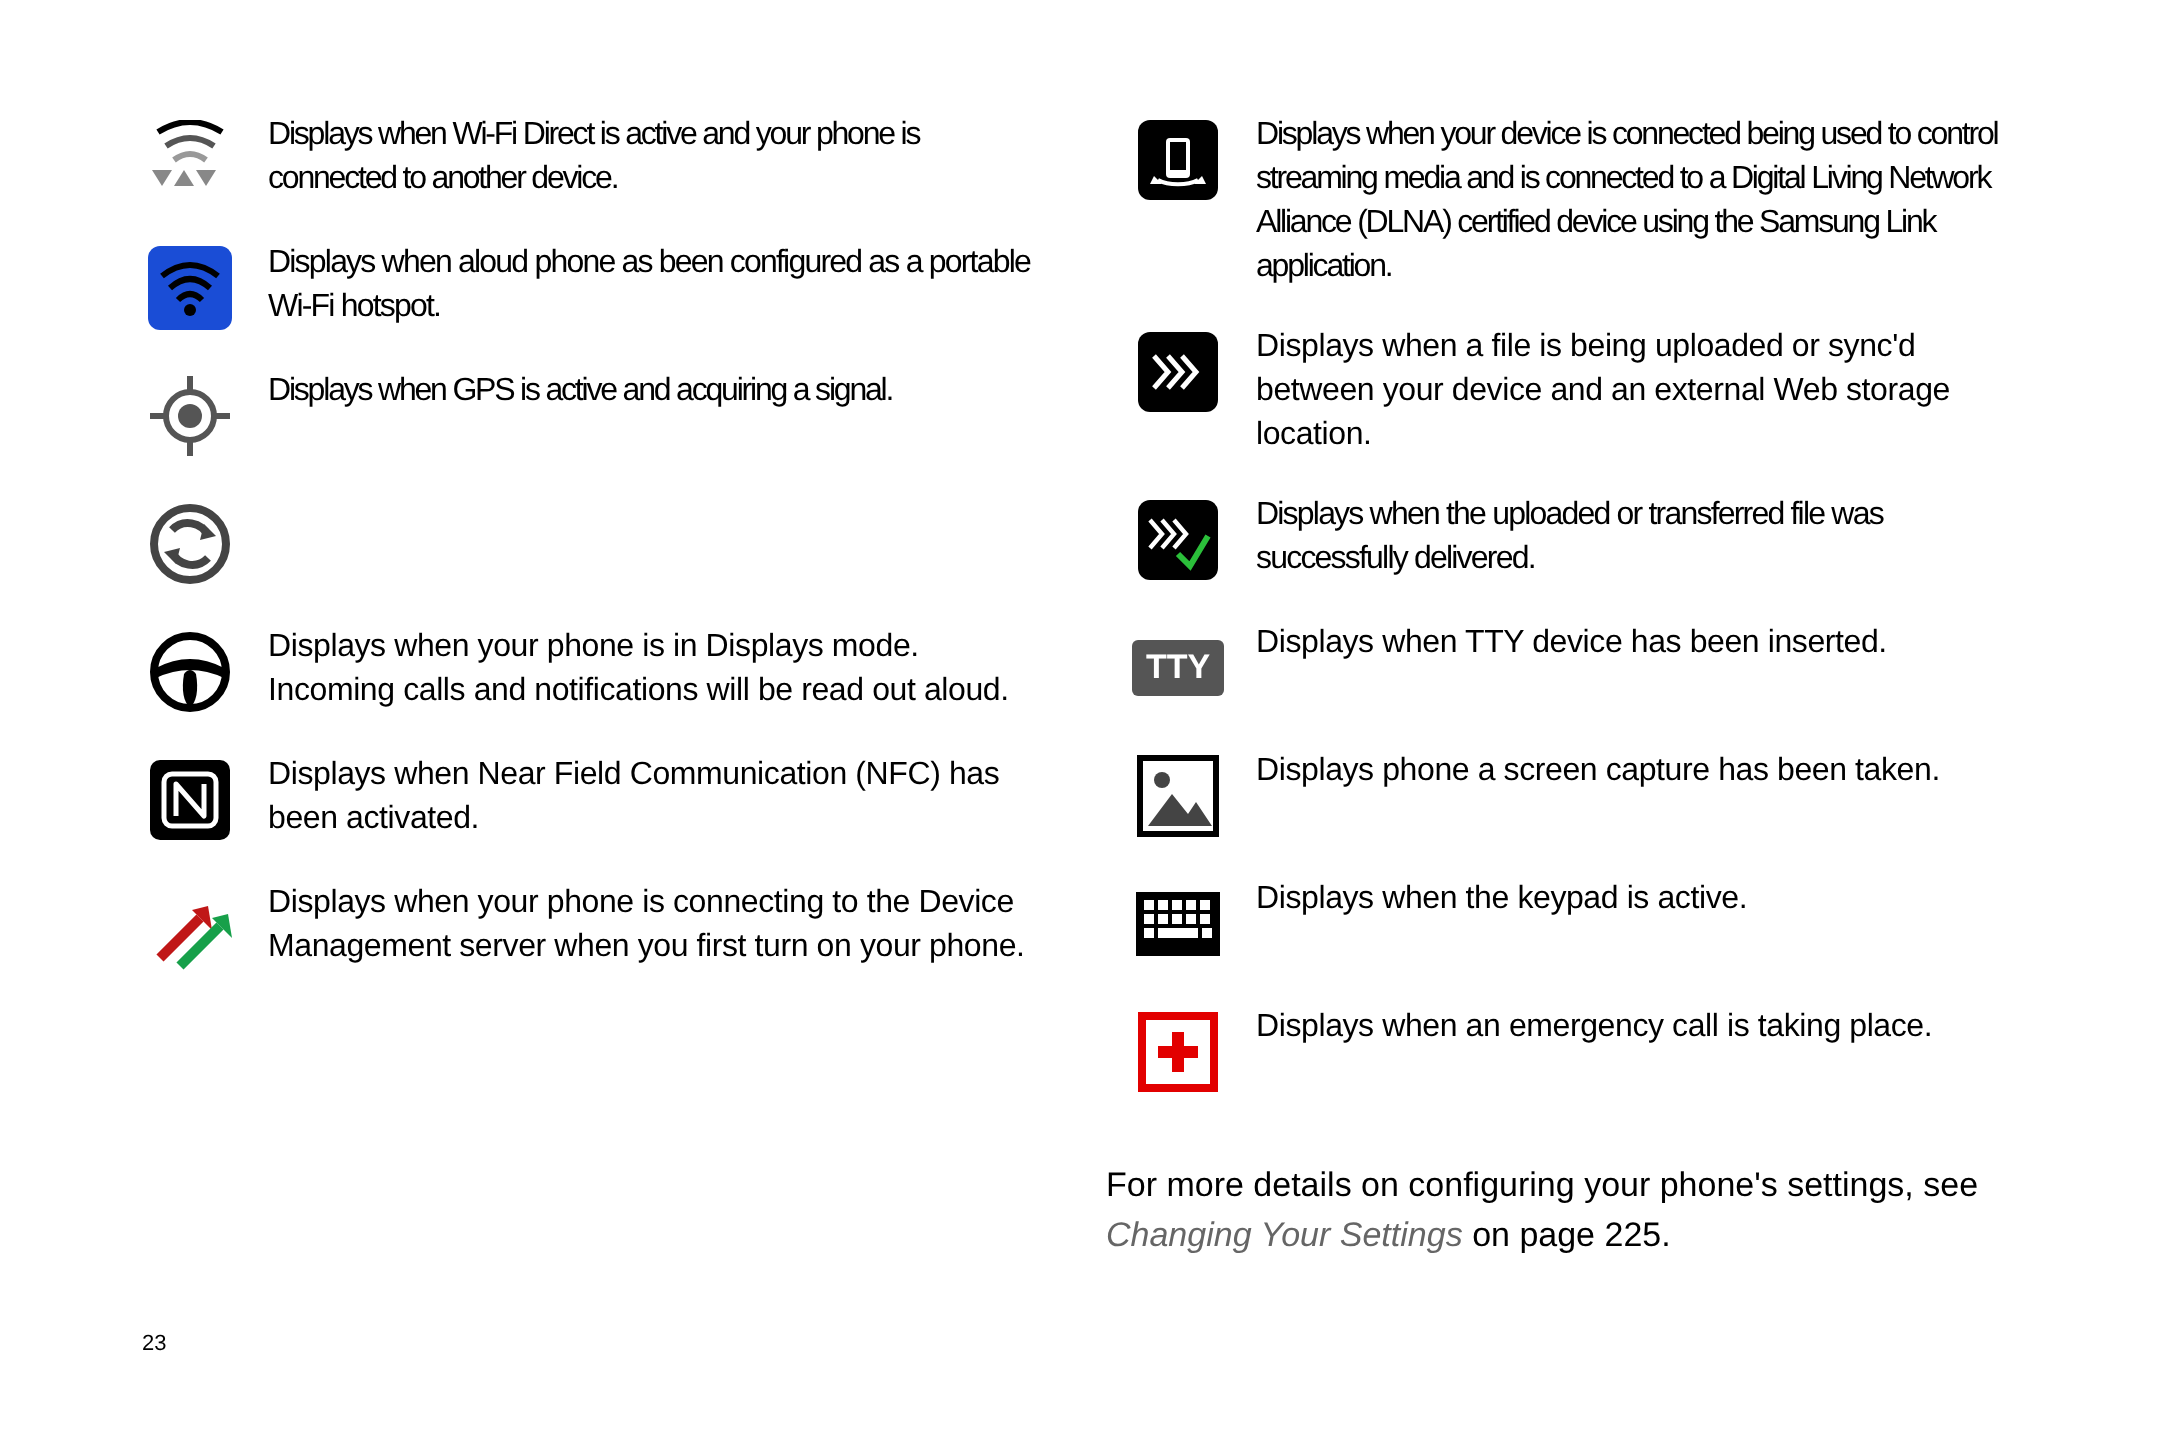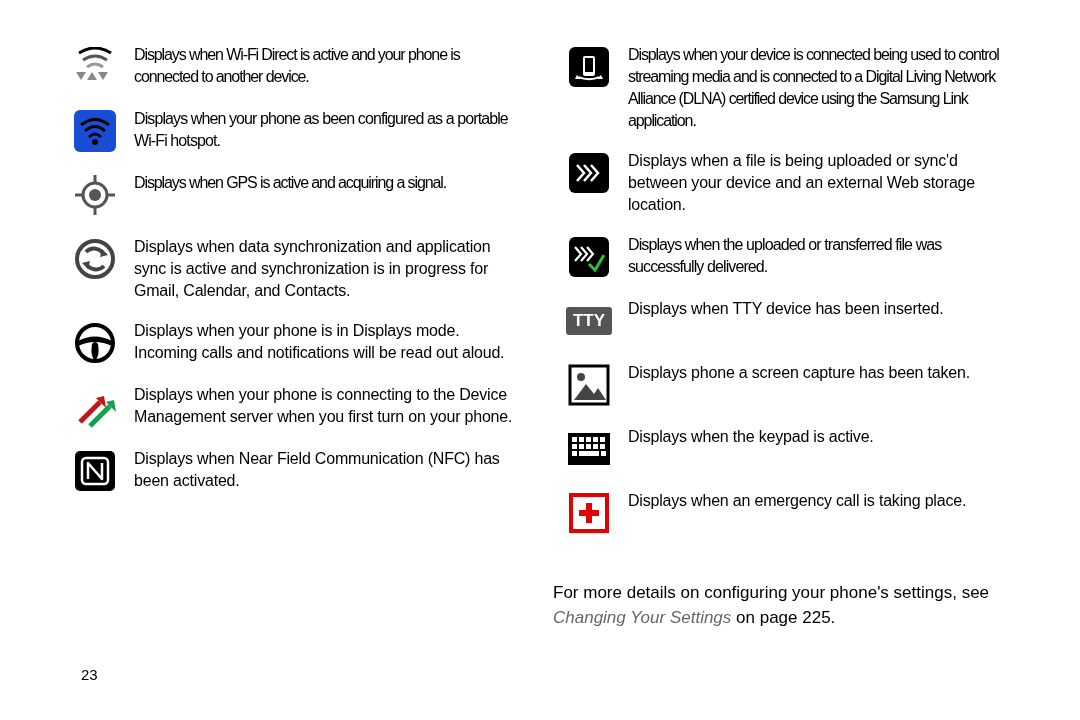--- a/index.html
+++ b/index.html
@@ -1,30 +1,30 @@
 <!DOCTYPE html>
 <html><head>
 <meta charset="utf-8">
 <style>
   html,body{margin:0;padding:0;width:1080px;height:720px;background:#fff;
     font-family:Arial,Helvetica,sans-serif;color:#000;}
   .page{position:relative;width:1080px;height:720px;}
   .columns{display:flex;padding:44px 60px 0 72px;}
   .col{width:455px;}
   .col-left{margin-right:40px;}
-  .row{display:flex;margin-bottom:18px;}
+  .row{display:flex;margin-bottom:18px;margin-top:13px;}
   .ic{width:46px;height:46px;flex-shrink:0;margin-right:16px;display:flex;
       align-items:center;justify-content:center;}
   .txt{font-size:16px;line-height:22px;letter-spacing:-0.2px;}
   .tight{letter-spacing:-0.9px;}
   .tight2{letter-spacing:-1.1px;}
   .footer{position:absolute;left:553px;top:580px;width:470px;font-size:17px;
     line-height:25px;}
   .see-link{font-style:italic;color:#666;margin-top:43px;}
-  .pagenum{position:absolute;left:81px;top:666px;font-size:15px;}
+  .pagenum{position:absolute;left:71px;top:666px;font-size:11px;}
 </style>
 </head>
 <body>
 
 <div class="page">
   <div class="columns">
 
     <div class="col col-left">
 
       <div class="row">
@@ -44,21 +44,21 @@
       <div class="row">
         <div class="ic">
           <svg width="42" height="42" viewBox="0 0 42 42">
             <rect x="0" y="0" width="42" height="42" rx="6" fill="#1a4dd6"></rect>
             <path d="M7 15 Q21 4 35 15" fill="none" stroke="#000" stroke-width="3"></path>
             <path d="M11 21 Q21 12 31 21" fill="none" stroke="#000" stroke-width="3"></path>
             <path d="M15 27 Q21 21 27 27" fill="none" stroke="#000" stroke-width="3"></path>
             <circle cx="21" cy="32" r="3" fill="#000"></circle>
           </svg>
         </div>
-        <div class="txt tight">Displays when your phone as been configured as a portable Wi-Fi hotspot.</div>
+        <div class="txt tight">Displays when aloud phone as been configured as a portable Wi-Fi hotspot.</div>
       </div>
 
       <div class="row">
         <div class="ic">
           <svg width="44" height="44" viewBox="0 0 44 44">
             <circle cx="22" cy="22" r="12" fill="none" stroke="#555" stroke-width="3"></circle>
             <circle cx="22" cy="22" r="6" fill="#555"></circle>
             <line x1="22" y1="2" x2="22" y2="10" stroke="#555" stroke-width="3"></line>
             <line x1="22" y1="34" x2="22" y2="42" stroke="#555" stroke-width="3"></line>
             <line x1="2" y1="22" x2="10" y2="22" stroke="#555" stroke-width="3"></line>
@@ -71,55 +71,54 @@
       <div class="row">
         <div class="ic">
           <svg width="42" height="42" viewBox="0 0 42 42">
             <circle cx="21" cy="21" r="18" fill="none" stroke="#444" stroke-width="4"></circle>
             <path d="M12 14 A11 11 0 0 1 30 17" fill="none" stroke="#444" stroke-width="4"></path>
             <polygon points="28,11 34,17 26,19" fill="#444"></polygon>
             <path d="M30 28 A11 11 0 0 1 12 25" fill="none" stroke="#444" stroke-width="4"></path>
             <polygon points="14,31 8,25 16,23" fill="#444"></polygon>
           </svg>
         </div>
-        <div class="txt">Displays when data synchronization and application sync is active and synchronization is in progress for Gmail, Calendar, and Contacts.</div>
       </div>
 
       <div class="row">
         <div class="ic">
           <svg width="42" height="42" viewBox="0 0 42 42">
             <circle cx="21" cy="21" r="18" fill="none" stroke="#000" stroke-width="4"></circle>
             <path d="M4 19 Q21 10 38 19 L38 24 Q21 16 4 24 Z" fill="#000"></path>
             <path d="M18 22 Q21 18 24 22 Q26 34 21 39 Q16 34 18 22 Z" fill="#000"></path>
           </svg>
         </div>
         <div class="txt">Displays when your phone is in Displays mode. Incoming calls and notifications will be read out aloud.</div>
+      </div>
+
+      <div class="row">
+        <div class="ic">
+          <svg width="40" height="40" viewBox="0 0 40 40">
+            <rect x="0" y="0" width="40" height="40" rx="5" fill="#000"></rect>
+            <rect x="7" y="7" width="26" height="26" rx="4" fill="none" stroke="#fff" stroke-width="2.5"></rect>
+            <path d="M13 28 L13 12 L27 28 L27 12" fill="none" stroke="#fff" stroke-width="2.5" stroke-linejoin="round"></path>
+          </svg>
+        </div>
+        <div class="txt">Displays when Near Field Communication (NFC) has been activated.</div>
       </div>
 
       <div class="row">
         <div class="ic">
           <svg width="42" height="42" viewBox="0 0 42 42">
             <line x1="6" y1="36" x2="26" y2="16" stroke="#c01717" stroke-width="5"></line>
             <polygon points="22,12 32,22 30,10" fill="#c01717"></polygon>
             <line x1="16" y1="40" x2="36" y2="20" stroke="#17a04a" stroke-width="5"></line>
             <polygon points="32,16 42,26 40,14" fill="#17a04a"></polygon>
           </svg>
         </div>
         <div class="txt">Displays when your phone is connecting to the Device Management server when you first turn on your phone.</div>
-      </div>
-
-      <div class="row">
-        <div class="ic">
-          <svg width="40" height="40" viewBox="0 0 40 40">
-            <rect x="0" y="0" width="40" height="40" rx="5" fill="#000"></rect>
-            <rect x="7" y="7" width="26" height="26" rx="4" fill="none" stroke="#fff" stroke-width="2.5"></rect>
-            <path d="M13 28 L13 12 L27 28 L27 12" fill="none" stroke="#fff" stroke-width="2.5" stroke-linejoin="round"></path>
-          </svg>
-        </div>
-        <div class="txt">Displays when Near Field Communication (NFC) has been activated.</div>
       </div>
 
     </div>
 
     <div class="col">
 
       <div class="row">
         <div class="ic">
           <svg width="40" height="40" viewBox="0 0 40 40">
             <rect x="0" y="0" width="40" height="40" rx="6" fill="#000"></rect>

